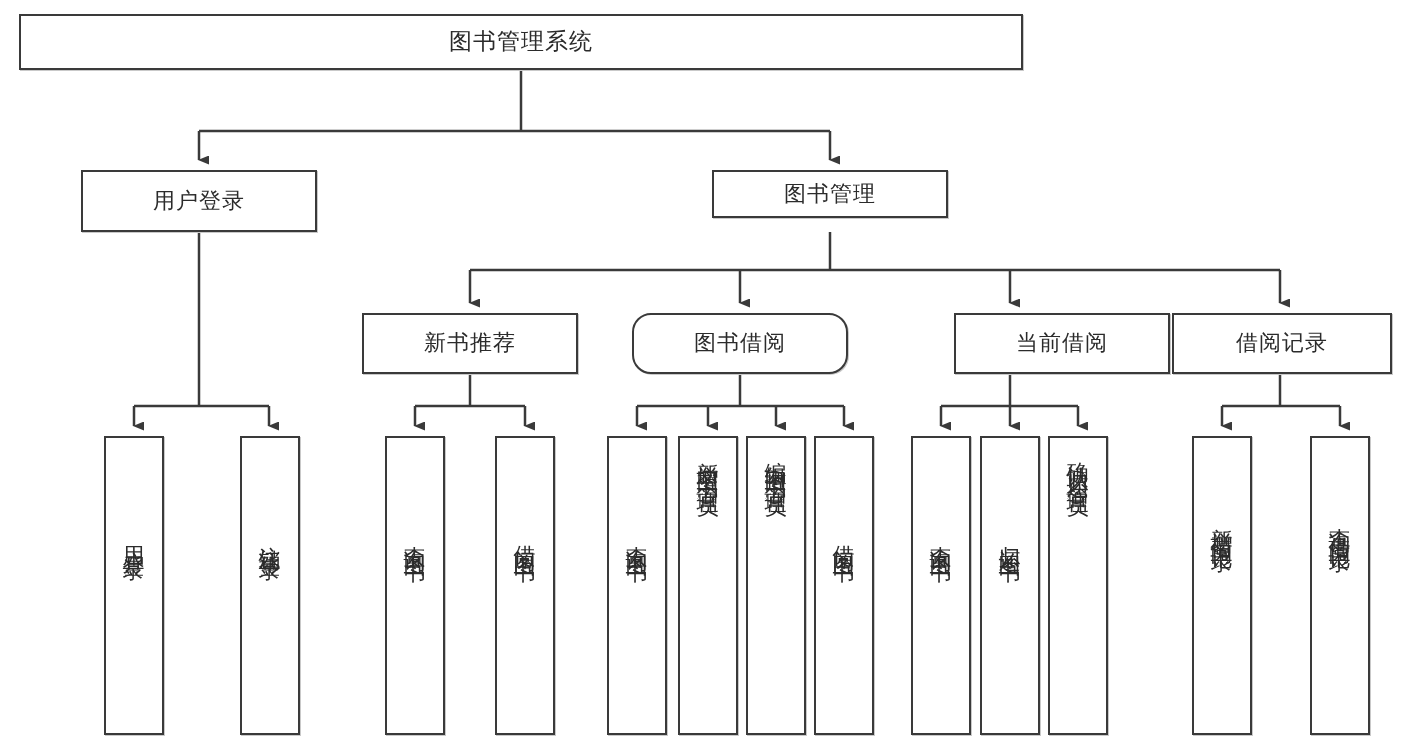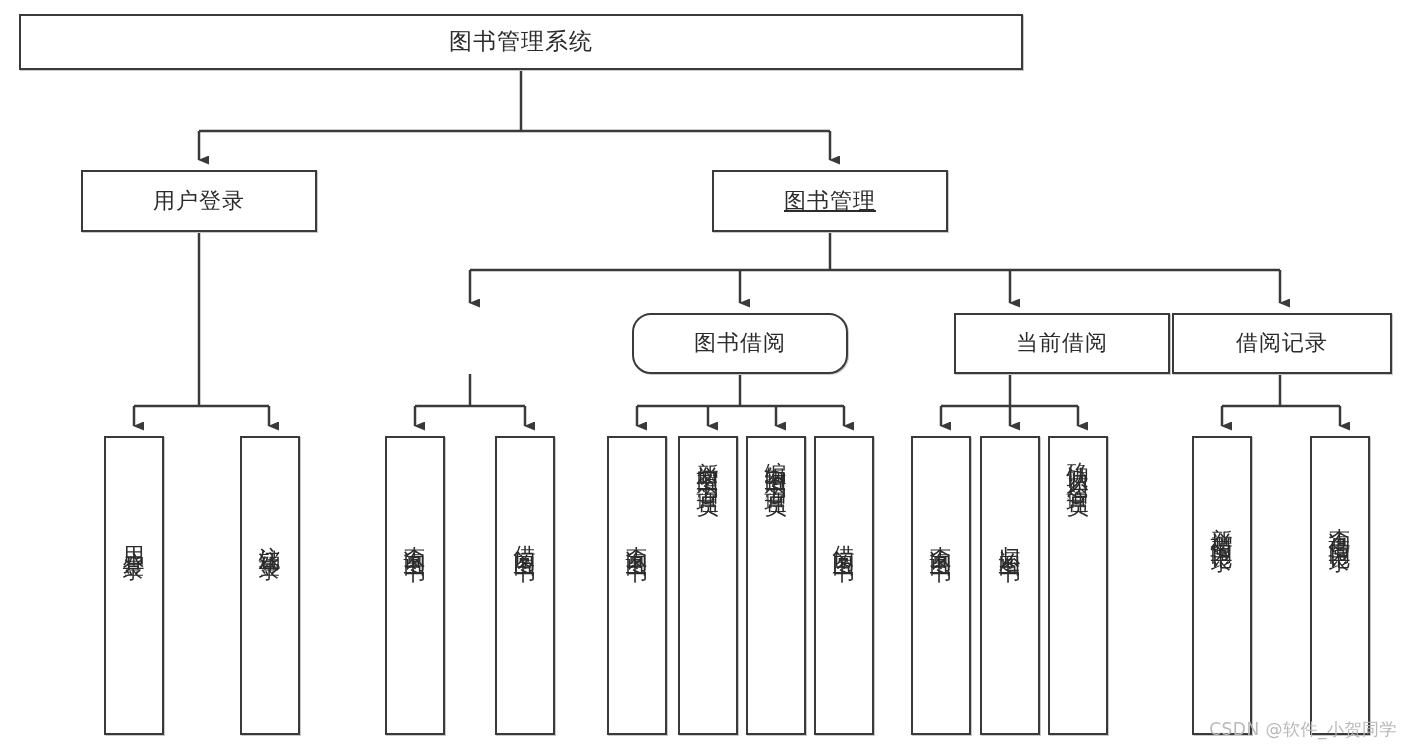--- a/index.html
+++ b/index.html
@@ -133,24 +133,27 @@
     </g>
   </svg>
 
   <div class="node node-h node-root" style="left:19px; top:14px; width:1004px; height:56px;">
     <span class="label">图书管理系统</span>
   </div>
 
   <div class="node node-h" style="left:81px; top:170px; width:236px; height:62px;">
     <span class="label">用户登录</span>
   </div>
-  <div class="node node-h" style="left:712px; top:170px; width:236px; height:62px;text-decoration:underline;">
+  <div class="node node-h" style="left:712px; top:170px; width:236px; height:48px;">
     <span class="label">图书管理</span>
   </div>
 
+  <div class="node node-h" style="left:362px; top:313px; width:216px; height:61px;">
+    <span class="label">新书推荐</span>
+  </div>
   <div class="node node-h" style="left:632px; top:313px; width:216px; height:61px;border-radius:19px;">
     <span class="label">图书借阅</span>
   </div>
   <div class="node node-h" style="left:954px; top:313px; width:216px; height:61px;">
     <span class="label">当前借阅</span>
   </div>
   <div class="node node-h" style="left:1172px; top:313px; width:220px; height:61px;">
     <span class="label">借阅记录</span>
   </div>
 
@@ -191,15 +194,14 @@
     <span class="label">确认归还（管理员）</span>
   </div>
 
   <div class="node node-v mid2" style="left:1192px; top:436px; width:60px; height:299px;">
     <span class="label">新增借阅记录</span>
   </div>
   <div class="node node-v mid2" style="left:1310px; top:436px; width:60px; height:299px;">
     <span class="label">查询借阅记录</span>
   </div>
 
-  <div class="watermark">CSDN @软件_小贺同学</div>
 
 </div>
 
 </body></html>

